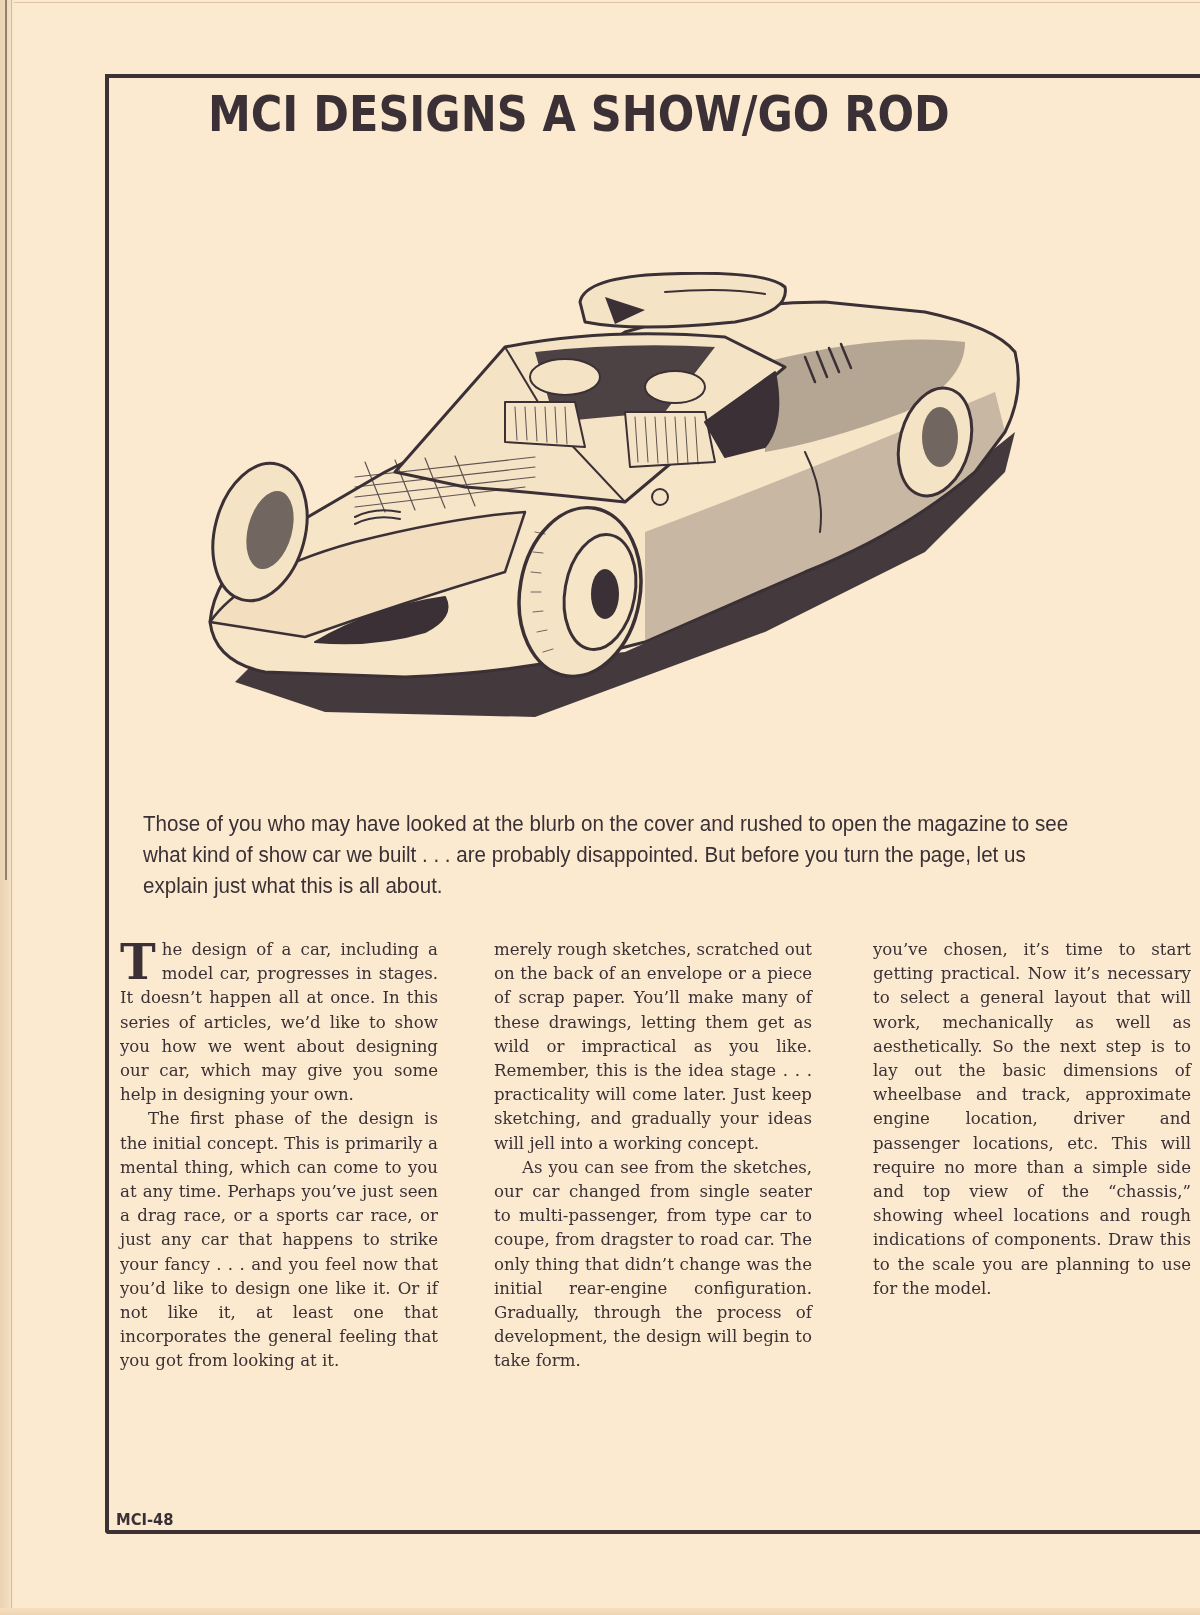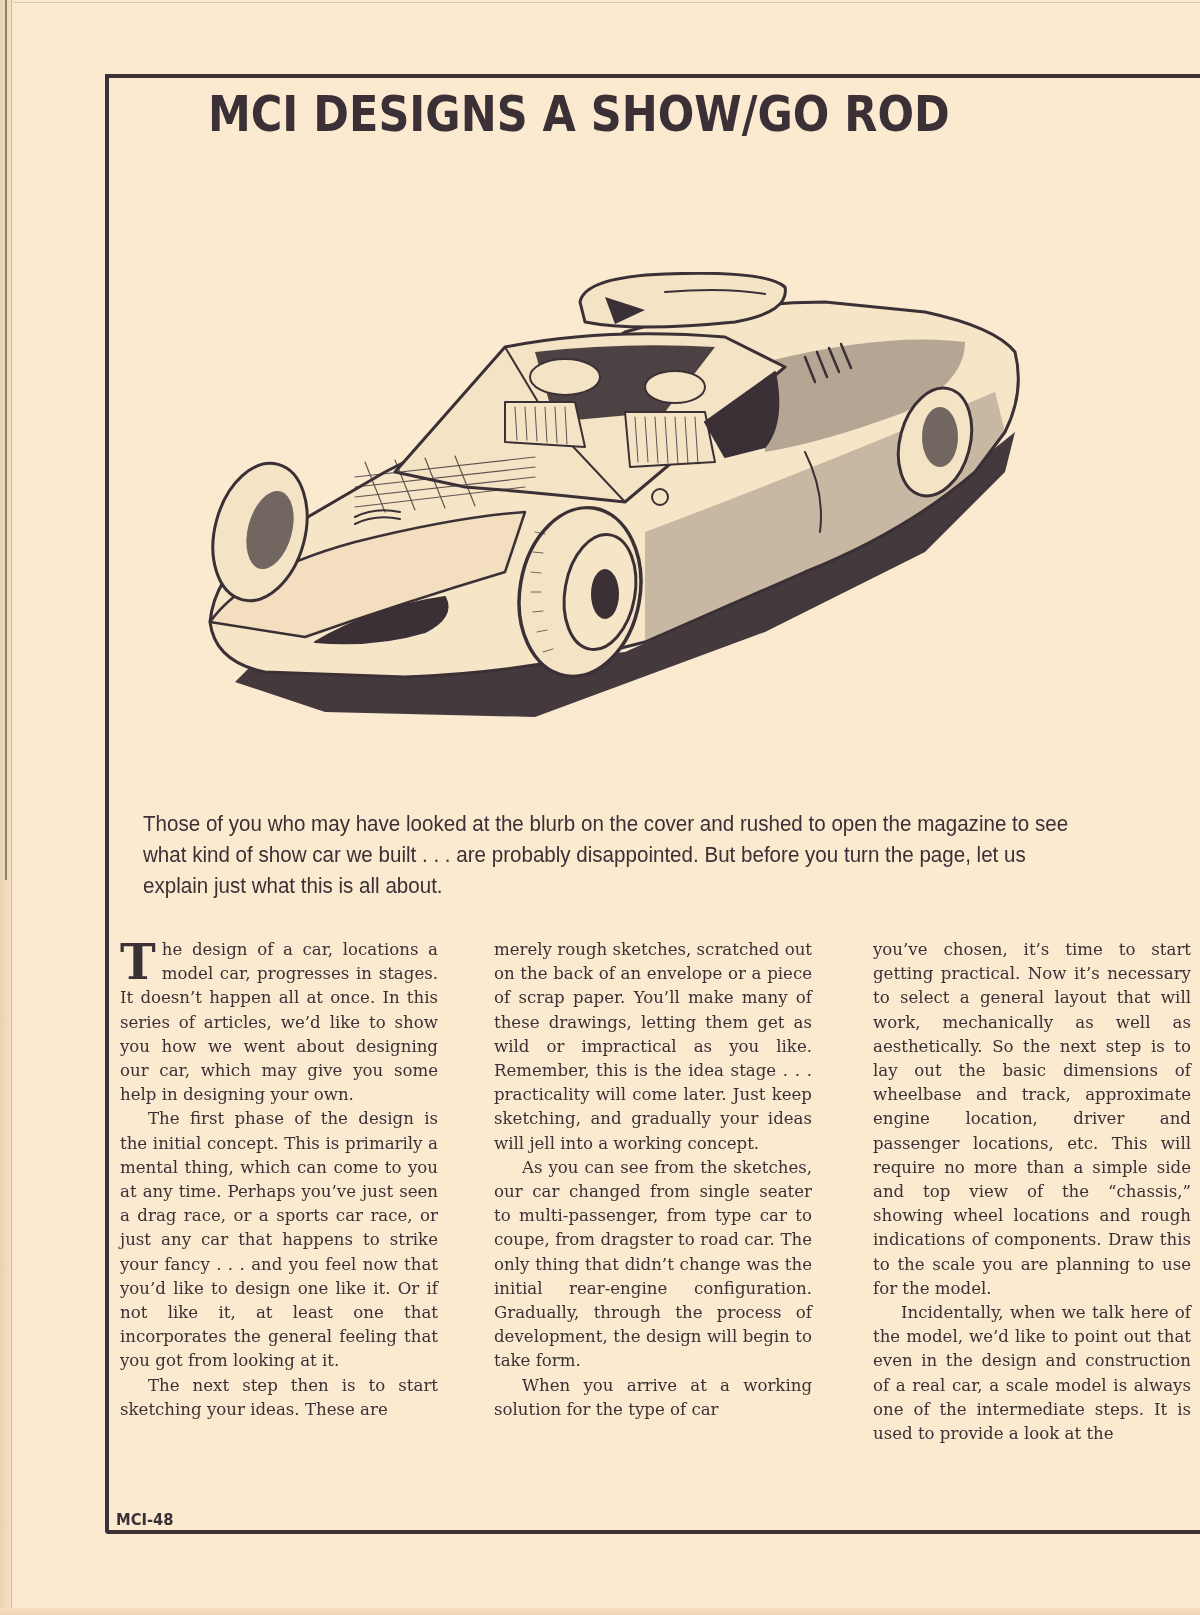--- a/index.html
+++ b/index.html
@@ -179,28 +179,25 @@
       <path d="M600 180 Q620 220 615 260" stroke-width="2"></path>
       <circle cx="455" cy="225" r="8" fill="#f5e3c5" stroke-width="2"></circle>
     </g>
   </svg>
 </div>
 
 <p class="intro">Those of you who may have looked at the blurb on the cover and rushed to open the magazine to see what kind of show car we built . . . are probably disappointed. But before you turn the page, let us explain just what this is all about.</p>
 
 <div class="columns">
   <div class="col col-1">
-    <p><span class="dropcap">T</span><span>he design of a car, locations a model car, progresses in stages. It doesn’t happen all at once. In this series of articles, we’d like to show you how we went about designing our car, which may give you some help in designing your own.</span></p>
+    <p><span class="dropcap">T</span><span>he design of a car, including a model car, progresses in stages. It doesn’t happen all at once. In this series of articles, we’d like to show you how we went about designing our car, which may give you some help in designing your own.</span></p>
     <p class="indent">The first phase of the design is the initial concept. This is pri­marily a mental thing, which can come to you at any time. Per­haps you’ve just seen a drag race, or a sports car race, or just any car that happens to strike your fancy . . . and you feel now that you’d like to design one like it. Or if not like it, at least one that incorporates the gener­al feeling that you got from looking at it.</p>
-    <p class="indent">The next step then is to start sketching your ideas. These are</p>
   </div>
   <div class="col col-2">
     <p>merely rough sketches, scratched out on the back of an envelope or a piece of scrap paper. You’ll make many of these drawings, letting them get as wild or im­practical as you like. Remember, this is the idea stage . . . practi­cality will come later. Just keep sketching, and gradually your ideas will jell into a working concept.</p>
     <p class="indent">As you can see from the sketches, our car changed from single seater to multi-passenger, from type car to coupe, from dragster to road car. The only thing that didn’t change was the initial rear-engine configuration. Gradually, through the process of development, the design will begin to take form.</p>
-    <p class="indent">When you arrive at a working solution for the type of car</p>
   </div>
   <div class="col col-3">
     <p>you’ve chosen, it’s time to start getting practical. Now it’s nec­essary to select a general layout that will work, mechanically as well as aesthetically. So the next step is to lay out the basic di­mensions of wheelbase and track, approximate engine loca­tion, driver and passenger loca­tions, etc. This will require no more than a simple side and top view of the “chassis,” showing wheel locations and rough in­dications of components. Draw this to the scale you are planning to use for the model.</p>
-    <p class="indent">Incidentally, when we talk here of the model, we’d like to point out that even in the design and construction of a real car, a scale model is always one of the intermediate steps. It is used to provide a look at the</p>
   </div>
 </div>
 
 <div class="folio">MCI-48</div>
 
 </body></html>

